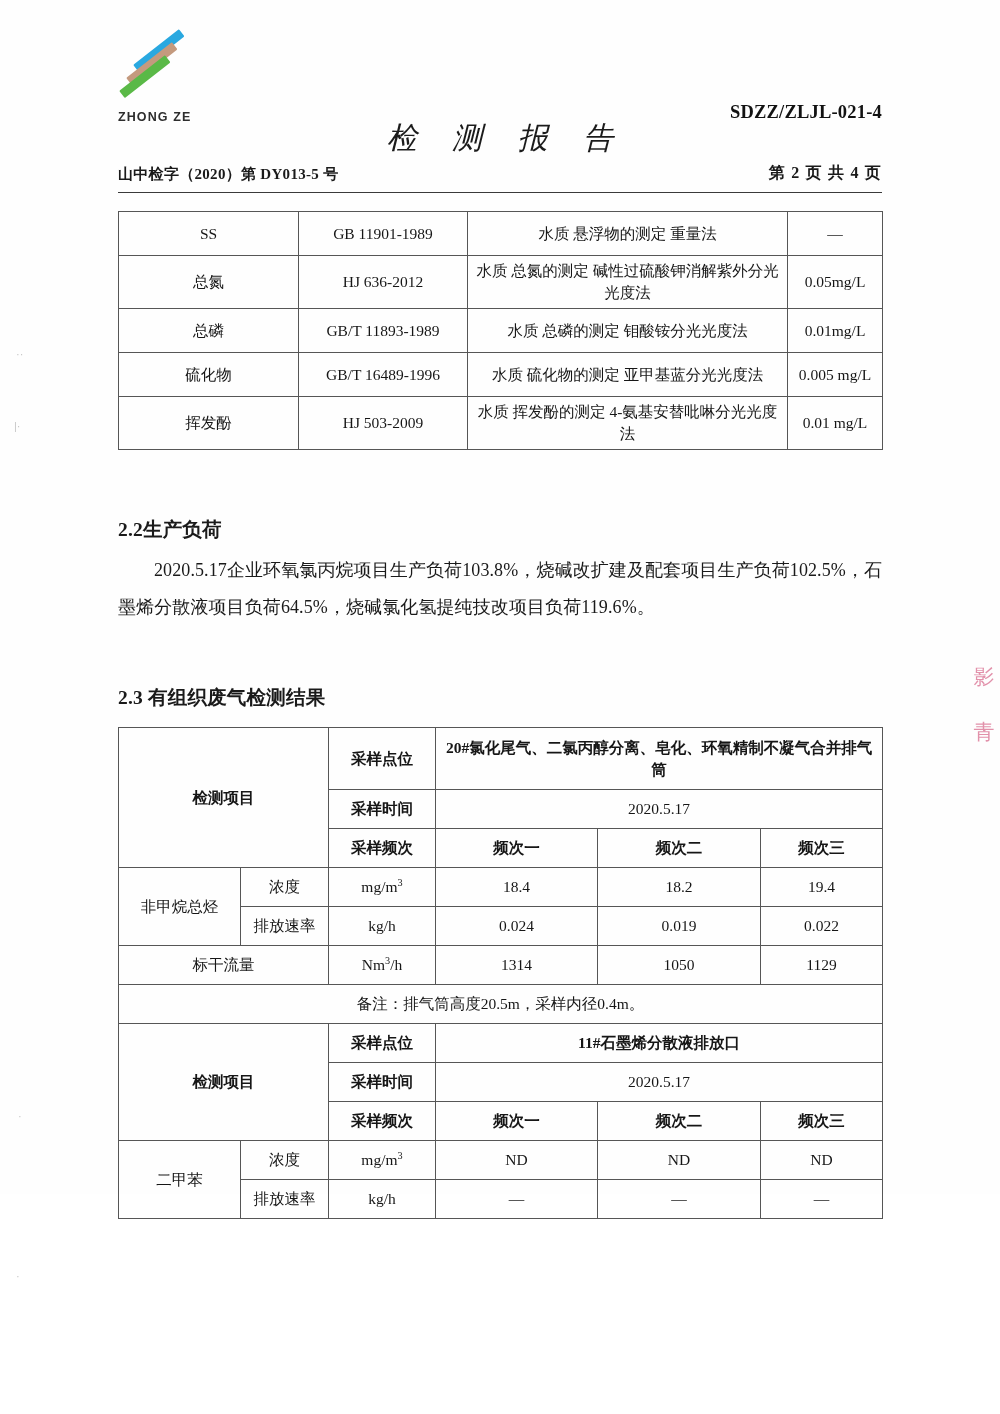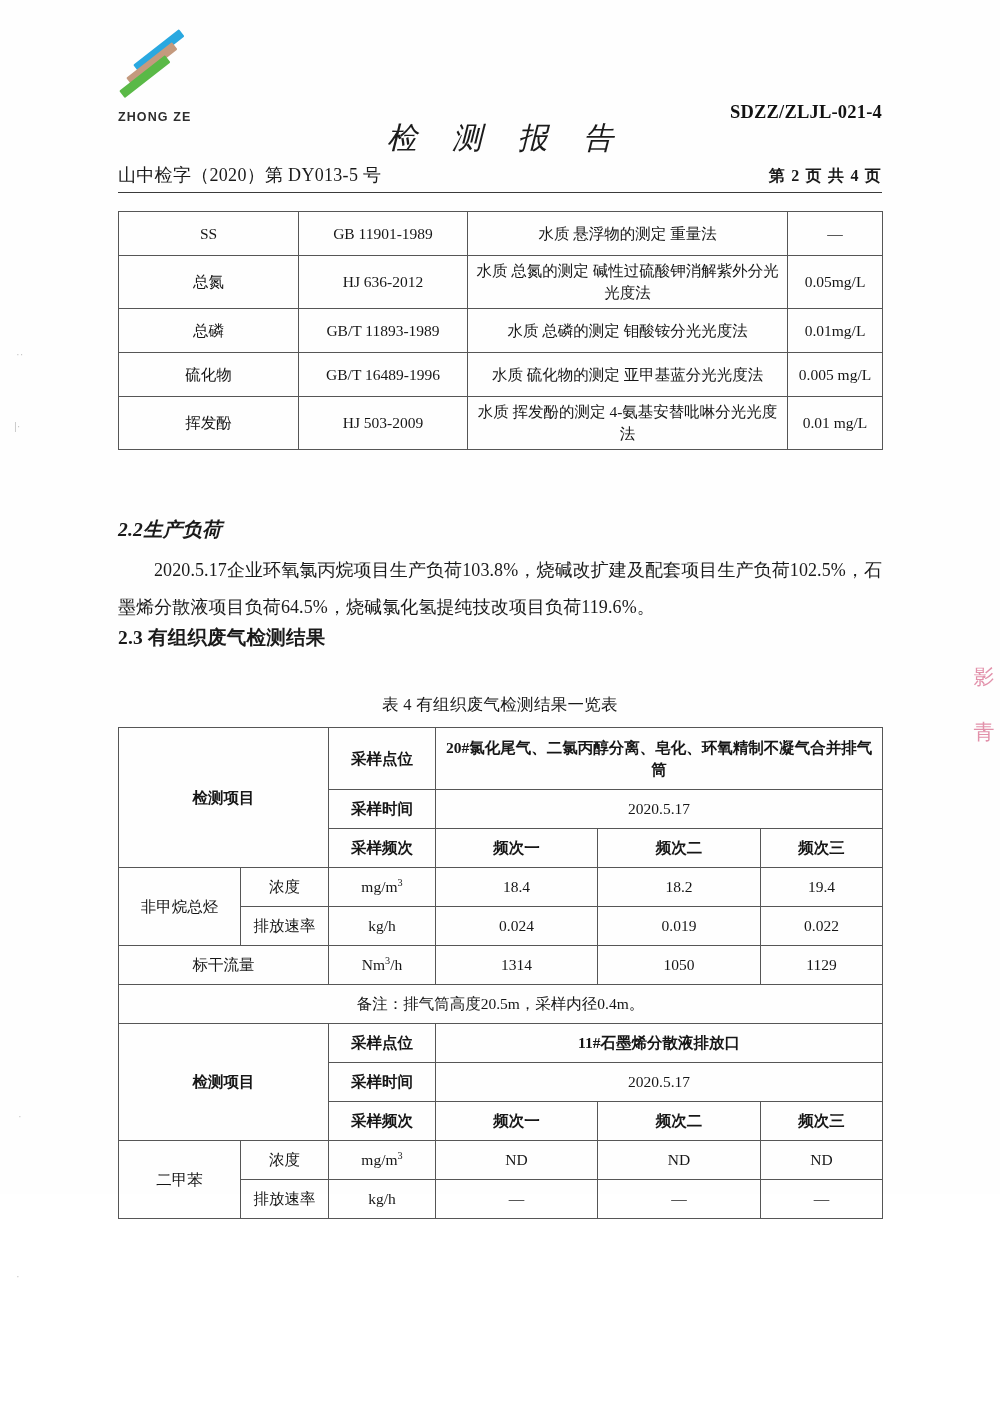--- a/index.html
+++ b/index.html
@@ -72,21 +72,21 @@
     font-family: "Liberation Serif", "DejaVu Serif", serif;
     font-style: italic;
   }
 
   .subhdr {
     position: absolute;
     left: 118px; top: 163px; width: 764px;
     display: flex; align-items: flex-end; justify-content: space-between;
   }
   .subhdr-left {
-    font-size: 18px; font-weight: normal; letter-spacing: 0.3px;
+    font-size: 15px; font-weight: bold; letter-spacing: 0.3px;
   }
   .subhdr-right {
     font-size: 16px; font-weight: bold; letter-spacing: 1.2px;
   }
   .hdr-rule {
     position: absolute;
     left: 118px; top: 192px; width: 764px; height: 0;
     border-top: 1.6px solid #3a3a3a;
   }
 
@@ -110,22 +110,22 @@
 
   .tbl1-wrap { position: absolute; left: 118px; top: 211px; }
   .tbl1 td { height: 44px; }
 
   
   .h2 {
     position: absolute; left: 118px;
     font-size: 19.5px; font-weight: bold;
     letter-spacing: 0.2px;
   }
-  .h2-22 { top: 516px; font-style: italic; }
-  .h2-23 { top: 624px; }
+  .h2-22 { top: 516px; }
+  .h2-23 { top: 684px; }
 
   .para {
     position: absolute; left: 118px; top: 552px; width: 766px;
     font-size: 18px;
     line-height: 2.05;
     text-indent: 36px;
     letter-spacing: 0.1px;
   }
 
   .tbl-cap {
@@ -232,21 +232,20 @@
           <td>0.01 mg/L</td>
         </tr>
       </tbody>
     </table>
   </div>
 
   <div class="h2 h2-22">2.2生产负荷</div>
   <div class="para">2020.5.17企业环氧氯丙烷项目生产负荷103.8%，烧碱改扩建及配套项目生产负荷102.5%，石墨烯分散液项目负荷64.5%，烧碱氯化氢提纯技改项目负荷119.6%。</div>
 
   <div class="h2 h2-23">2.3 有组织废气检测结果</div>
-  <div class="tbl-cap">表 4   有组织废气检测结果一览表</div>
 
   <div class="tbl2-wrap">
     <table class="doc tbl2">
       <colgroup>
         <col style="width:122px">
           <col style="width:88px">
           <col style="width:107px">
         <col style="width:162px">
           <col style="width:163px">
           <col style="width:122px">

